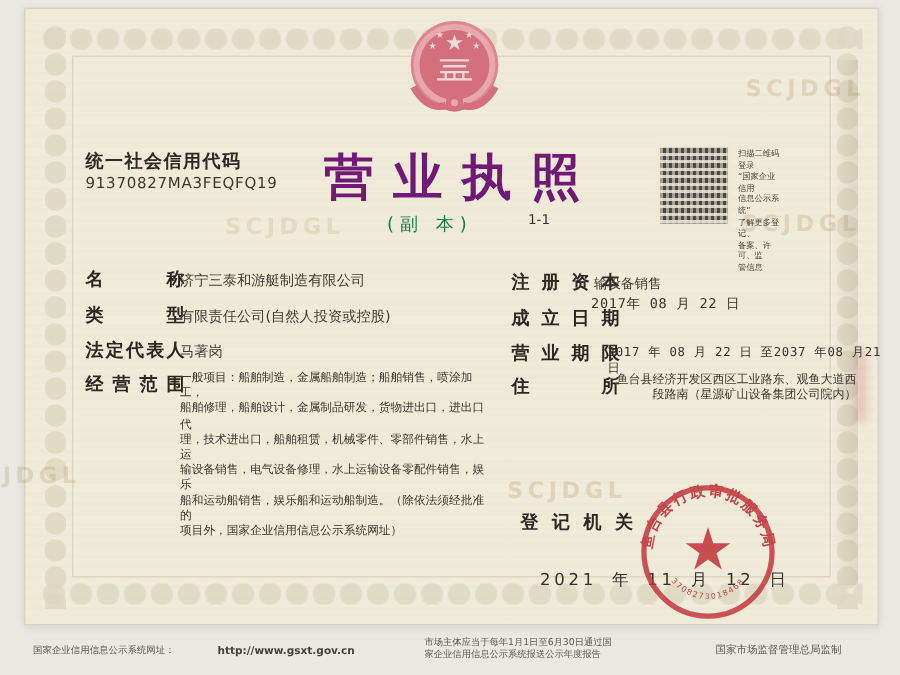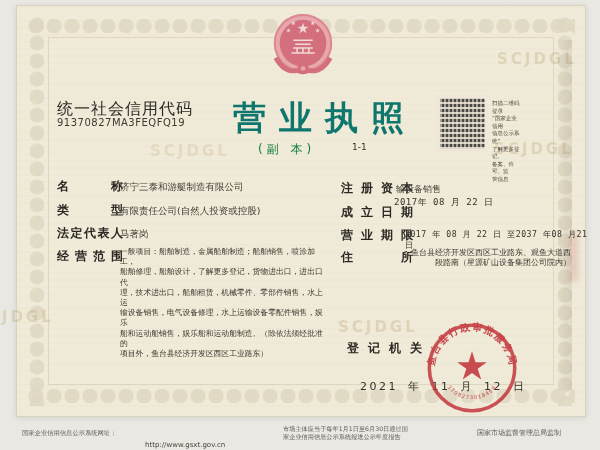--- a/index.html
+++ b/index.html
@@ -21,24 +21,24 @@
   .sc-right{top:10px;bottom:10px;right:13px;width:14px;
     background-image:radial-gradient(circle at 7px 9px,#ded7c2 7px,transparent 8px);
     background-size:14px 18px;background-repeat:repeat-y;}
   .innerline{position:absolute;inset:31px;border:1px solid rgba(200,190,160,.45);}
   .wm{position:absolute;font-weight:bold;color:rgba(178,155,98,.27);letter-spacing:3px;
       font-size:15px;z-index:1;}
   .abs{position:absolute;z-index:3;}
   .lbl{font-weight:bold;font-size:12px;color:#2b2823;}
   .jlbl{display:inline-block;text-align:justify;text-align-last:justify;}
   .val{font-size:9.5px;color:#403c33;}
-  .code-label{left:57px;top:99px;font-size:16px;font-weight:normal;letter-spacing:1px;}
+  .code-label{left:57px;top:99px;font-size:12px;font-weight:bold;letter-spacing:1px;}
   .code-value{left:57px;top:117px;font-size:10px;color:#3c3930;letter-spacing:.5px;}
-  .title{left:203px;top:96px;width:214px;text-align:right;font-size:33px;font-weight:bold;
-         letter-spacing:13px;text-indent:13px;color:#0f766e;}
+  .title{left:203px;top:96px;width:214px;text-align:left;font-size:33px;font-weight:bold;
+         letter-spacing:13px;text-indent:13px;color:#701a75;}
   .subtitle{left:258px;top:141px;font-size:12px;letter-spacing:4px;color:#15803d;}
   .copynum{left:352px;top:142px;font-size:9px;color:#35322b;}
   .qr{left:440px;top:98px;width:45px;height:51px;background:#4a4946;z-index:3;
       background-image:
         repeating-linear-gradient(0deg,rgba(238,232,215,.85) 0 2px,transparent 2px 5px),
         repeating-linear-gradient(90deg,rgba(238,232,215,.55) 0 2px,transparent 2px 4px);
       box-shadow:0 0 0 3px rgba(238,232,215,.9);}
   .qrtext{left:492px;top:100px;width:30px;font-size:5.5px;line-height:7.6px;color:#4c473d;}
   .lrow-label{left:57px;width:66px;}
   .lrow-value{left:120px;}
@@ -48,21 +48,21 @@
   .dateval{font-family:"DejaVu Sans Mono",monospace;font-size:9px;color:#35322a;letter-spacing:.5px;}
   .registrar{left:347px;top:340px;font-size:12px;font-weight:bold;letter-spacing:9px;}
   .issuedate{left:360px;top:379px;font-size:11px;letter-spacing:2.5px;word-spacing:4px;color:#34312a;z-index:3;}
   .seal{left:422px;top:318px;width:100px;height:100px;z-index:4;opacity:.9;}
   .emblem{left:268px;top:9px;width:70px;height:82px;z-index:4;}
   .crease{position:absolute;left:556px;top:40px;width:16px;height:350px;z-index:2;
           background:linear-gradient(90deg,transparent,rgba(120,108,85,.14));}
   .smudge{position:absolute;left:571px;top:233px;width:6px;height:48px;z-index:2;
           background:rgba(196,88,88,.30);filter:blur(3px);}
   .f-weblabel{left:22px;top:429px;font-size:6.3px;color:#5c5952;z-index:3;}
-  .f-url{left:117px;top:441px;font-size:7px;font-weight:normal;color:#45423b;z-index:3;padding-left:28px;}
+  .f-url{left:117px;top:430px;font-size:7px;font-weight:bold;color:#45423b;z-index:3;padding-left:28px;}
   .f-notice{left:283px;top:425px;font-size:6.2px;line-height:7.8px;color:#5c5952;z-index:3;}
   .f-pub{left:477px;top:428px;font-size:7px;color:#5c5952;z-index:3;}
 </style>
 </head>
 <body>
 
 <div class="page">
 
   <div class="frame">
     <div class="sc sc-top"></div>
@@ -124,25 +124,25 @@
 
   <div class="abs lbl jlbl lrow-label" style="top:202px;">类型</div>
   <div class="abs val lrow-value" style="top:205px;">有限责任公司(自然人投资或控股)</div>
 
   <div class="abs lbl jlbl lrow-label" style="top:225px;">法定代表人</div>
   <div class="abs val lrow-value" style="top:228px;">马著岗</div>
 
   <div class="abs lbl jlbl lrow-label" style="top:248px;">经营范围</div>
   <div class="abs scope">
     <div>一般项目：船舶制造，金属船舶制造；船舶销售，喷涂加工，</div>
-    <div>船舶修理，船舶设计，了解更多登记，货物进出口，进出口代</div>
+    <div>船舶修理，船舶设计，金属制品研发，货物进出口，进出口代</div>
     <div>理，技术进出口，船舶租赁，机械零件、零部件销售，水上运</div>
     <div>输设备销售，电气设备修理，水上运输设备零配件销售，娱乐</div>
     <div>船和运动船销售，娱乐船和运动船制造。（除依法须经批准的</div>
-    <div>项目外，鱼台县经济开发区西区工业路东）</div>
+    <div>项目外，国家企业信用信息公示系统网址）</div>
   </div>
 
   <div class="abs lbl jlbl rrow-label" style="top:180px;">注册资本</div>
   <div class="abs val" style="left:396px;top:183px;font-size:9px;">输设备销售</div>
 
   <div class="abs lbl jlbl rrow-label" style="top:204px;">成立日期</div>
   <div class="abs dateval" style="left:394px;top:196px;">2017年 08 月 22 日</div>
 
   <div class="abs lbl jlbl rrow-label" style="top:227px;">营业期限</div>
   <div class="abs dateval" style="left:394px;top:229px;font-size:8.2px;padding-left:11px;">2017 年 08 月 22 日 至2037 年08 月21 日</div>

